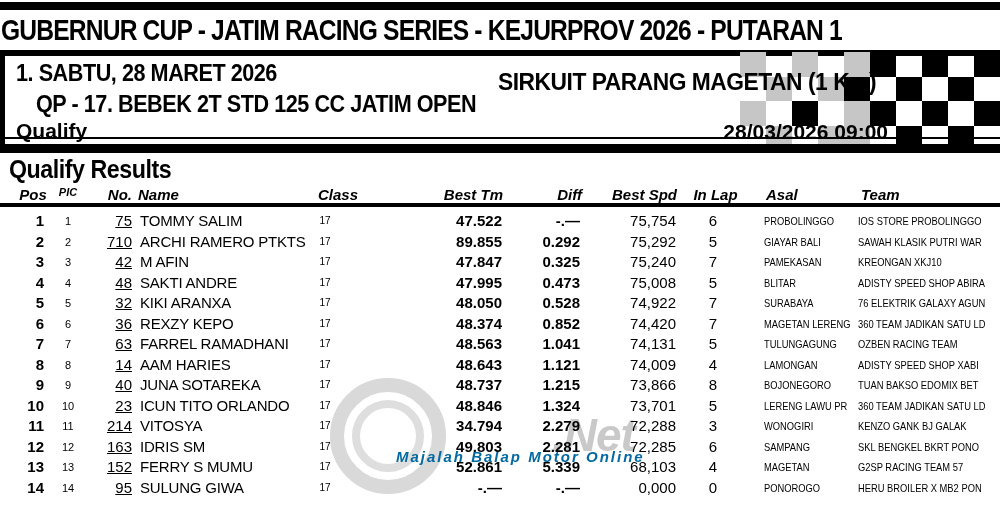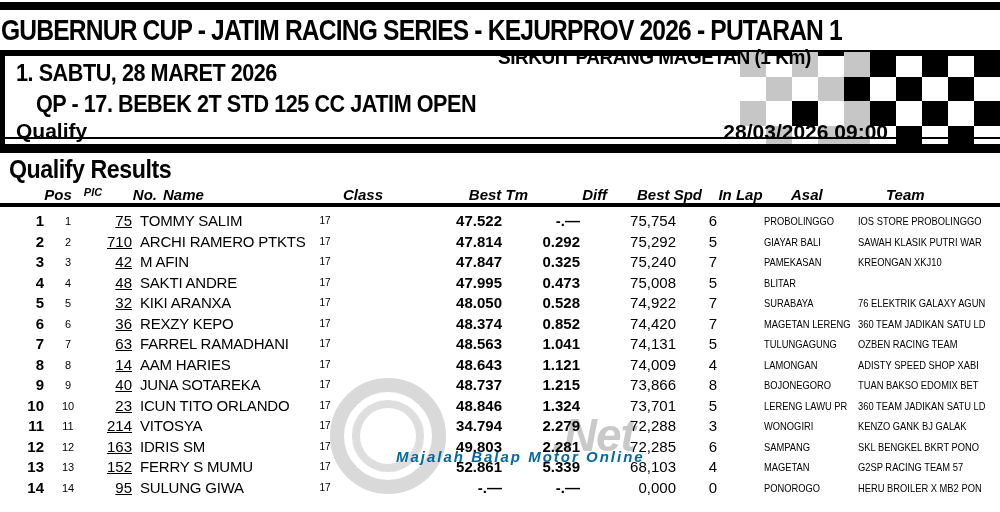--- a/index.html
+++ b/index.html
@@ -11,39 +11,39 @@
 
   
   .topbar   { position:absolute; left:0; top:2px; width:1000px; height:8px; background:#000; }
   .title    { position:absolute; left:1px; top:13px; font-size:30px; font-weight:bold; letter-spacing:-1px; }
   .title .cond { transform:scaleX(0.82); }
   .rule-under-title { position:absolute; left:0; top:50px; width:1000px; height:6px; background:#000; }
   .hdr-leftborder   { position:absolute; left:0; top:50px; width:5px; height:103px; background:#000; }
 
   .session-date { position:absolute; left:16px; top:59px; font-size:24px; font-weight:bold; letter-spacing:-0.5px;text-align:center; }
   .session-date .cond { transform:scaleX(0.90); }
-  .circuit      { position:absolute; left:498px; top:46px; font-size:20px; font-weight:bold; letter-spacing:-0.5px; z-index:3; }
+  .circuit      { position:absolute; left:498px; top:68px; font-size:24px; font-weight:bold; letter-spacing:-0.5px; z-index:3; }
   .circuit .cond { transform:scaleX(0.95); }
   .event-class  { position:absolute; left:16px; top:90px; font-size:24px; font-weight:bold; letter-spacing:-0.5px;margin-left:20px; }
   .event-class .cond { transform:scaleX(0.90); }
   .session-name { position:absolute; left:16px; top:119px; font-size:21px; font-weight:bold; }
   .session-dt   { position:absolute; left:588px; top:120px; width:300px; font-size:21px; font-weight:bold; text-align:right; z-index:3; }
   .thinline  { position:absolute; left:0; top:137px; width:1000px; height:2px; background:#000; z-index:3; }
   .botbar    { position:absolute; left:0; top:144px; width:1000px; height:9px; background:#000; z-index:3; }
 
   
   #checker { position:absolute; left:740px; top:52px; width:260px; height:98px; z-index:1; }
   #checker .sq { position:absolute; }
 
   
   .results-heading { position:absolute; left:9px; top:155px; font-size:25px; font-weight:bold; letter-spacing:-0.5px; }
   .results-heading .cond { transform:scaleX(0.93); }
 
   #thead { position:absolute; left:0; top:184px; width:1000px; height:23px; border-bottom:4px solid #000; font-size:15px; font-weight:bold; font-style:italic; z-index:2; }
-  #thead .hc { position:absolute; top:2px; white-space:nowrap;margin-left:25px; }
+  #thead .hc { position:absolute; top:2px; white-space:nowrap; }
 
   #rows { position:absolute; left:0; top:211px; width:1000px; z-index:2; }
   .trow { position:relative; width:1000px; height:20.5px; font-size:15px; line-height:20.5px; }
   .cell { position:absolute; top:0; height:20.5px; white-space:nowrap; overflow:hidden; }
 
   .c-pos     { left:10px;  width:34px;  text-align:right; font-weight:bold; }
   .c-pic     { left:52px;  width:32px;  text-align:center; font-size:11px; }
   .c-no      { left:86px;  width:46px;  text-align:right;text-decoration:underline; }
   .c-name    { left:140px; width:172px; text-align:left; letter-spacing:-0.2px; }
   .c-cls     { left:310px; width:30px;  text-align:center; font-size:10px; }
@@ -155,21 +155,21 @@
       <div class="cell c-asal tiny"><span class="cond">PROBOLINGGO</span></div>
       <div class="cell c-team tiny"><span class="cond">IOS STORE PROBOLINGGO</span></div>
     </div>
 
     <div class="trow">
       <div class="cell c-pos">2</div>
       <div class="cell c-pic">2</div>
       <div class="cell c-no">710</div>
       <div class="cell c-name">ARCHI RAMERO PTKTS</div>
       <div class="cell c-cls">17</div>
-      <div class="cell c-besttm">47.814</div>
+      <div class="cell c-besttm">89.855</div>
       <div class="cell c-diff">0.292</div>
       <div class="cell c-bestspd">75,292</div>
       <div class="cell c-inlap">5</div>
       <div class="cell c-asal tiny"><span class="cond">GIAYAR BALI</span></div>
       <div class="cell c-team tiny"><span class="cond">SAWAH KLASIK PUTRI WAR</span></div>
     </div>
 
     <div class="trow">
       <div class="cell c-pos">3</div>
       <div class="cell c-pic">3</div>
@@ -188,20 +188,21 @@
       <div class="cell c-pos">4</div>
       <div class="cell c-pic">4</div>
       <div class="cell c-no">48</div>
       <div class="cell c-name">SAKTI ANDRE</div>
       <div class="cell c-cls">17</div>
       <div class="cell c-besttm">47.995</div>
       <div class="cell c-diff">0.473</div>
       <div class="cell c-bestspd">75,008</div>
       <div class="cell c-inlap">5</div>
       <div class="cell c-asal tiny"><span class="cond">BLITAR</span></div>
+      <div class="cell c-team tiny"><span class="cond">ADISTY SPEED SHOP ABIRA</span></div>
     </div>
 
     <div class="trow">
       <div class="cell c-pos">5</div>
       <div class="cell c-pic">5</div>
       <div class="cell c-no">32</div>
       <div class="cell c-name">KIKI ARANXA</div>
       <div class="cell c-cls">17</div>
       <div class="cell c-besttm">48.050</div>
       <div class="cell c-diff">0.528</div>

